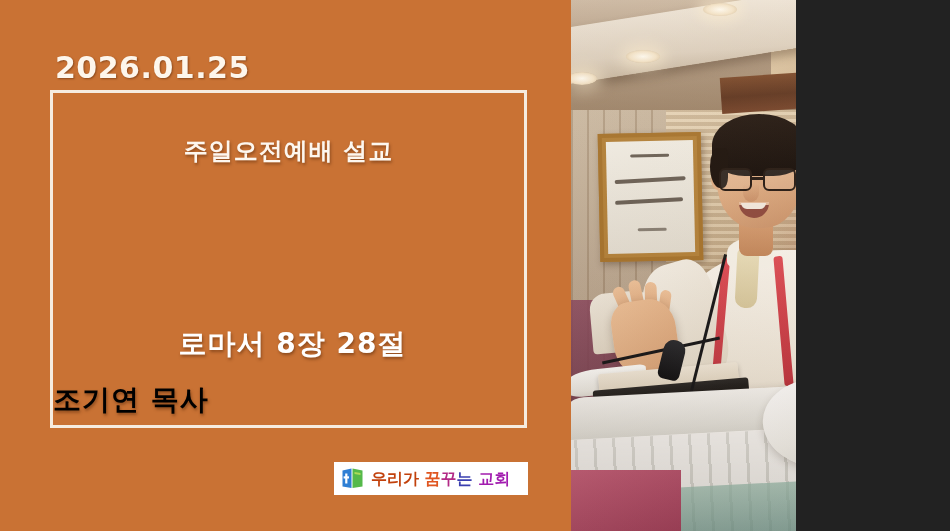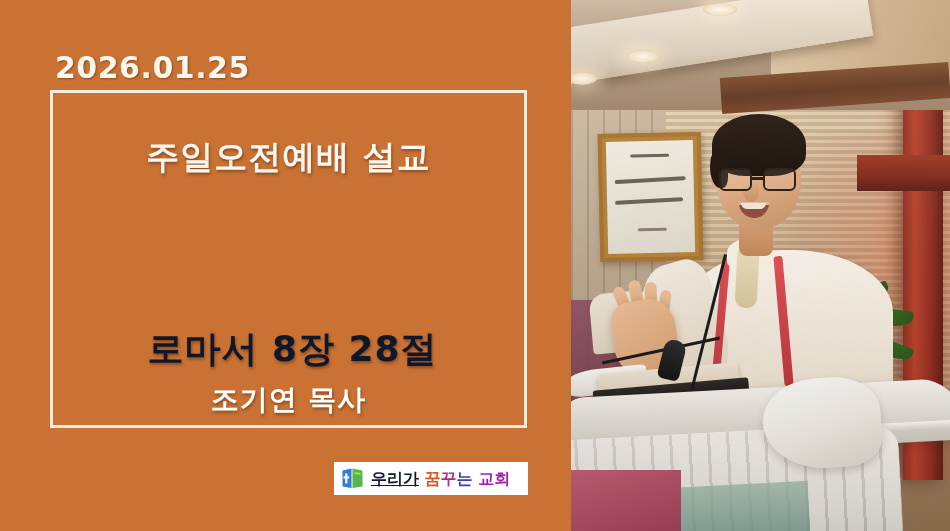--- a/index.html
+++ b/index.html
@@ -7,21 +7,21 @@
     margin: 0;
     padding: 0;
     background: #222;
   }
   body {
     font-family: "DejaVu Sans", "Liberation Sans", sans-serif;
   }
 
   .slide {
     position: relative;
-    width: 950px;
+    width: 796px;
     height: 531px;
     overflow: hidden;
     background: #c97234;
   }
 
   
   .left-panel {
     position: absolute;
     left: 0;
     top: 0;
@@ -58,21 +58,21 @@
     width: 100%;
     height: 100%;
   }
 
   .sermon-title {
     position: absolute;
     left: 0;
     right: 0;
     top: 42px;
     text-align: center;
-    font-size: 33px;
+    font-size: 24px;
     font-weight: bold;
     color: #fdf7ef;
     letter-spacing: 1px;
     text-shadow: 1px 2px 3px rgba(80,35,8,0.5);
   }
 
   .sermon-subtitle {
     position: absolute;
     left: 0;
     right: 0;
@@ -84,36 +84,35 @@
     letter-spacing: 0.5px;
     text-shadow: 1px 2px 3px rgba(80,35,8,0.5);
   }
 
   .scripture-ref {
     position: absolute;
     left: 8px;
     right: 0;
     top: 232px;
     text-align: center;
-    font-size: 36px;
+    font-size: 28px;
     font-weight: bold;
-    color: #0f172a;
+    color: #ffffff;
     letter-spacing: 1px;
     text-shadow: 1px 2px 3px rgba(80,35,8,0.5);
   }
 
   .preacher-name {
     position: absolute;
     left: 0;
     right: 0;
     top: 288px;
-    text-align: center;
     font-size: 28px;
     font-weight: bold;
-    color: #ffffff;
+    color: #000000;
     letter-spacing: 1px;
     text-shadow: 1px 2px 3px rgba(80,35,8,0.5);
   }
 
   
   .logo-bar {
     position: absolute;
     left: 334px;
     top: 462px;
     width: 194px;
@@ -133,21 +132,21 @@
     margin-right: 7px;
   }
 
   .logo-text {
     font-size: 16px;
     font-weight: bold;
     letter-spacing: 0px;
     white-space: nowrap;
     line-height: 1;
   }
-  .lt-a { color: #0f172a; text-decoration: underline; }
+  .lt-a { color: #c2410c; }
   .lt-b { color: #e0551f; }
   .lt-b2 { color: #b32a86; }
   .lt-b3 { color: #3a3fb0; }
   .lt-c { color: #a21caf; }
 
   
   .photo {
     position: absolute;
     left: 571px;
     top: 0;

